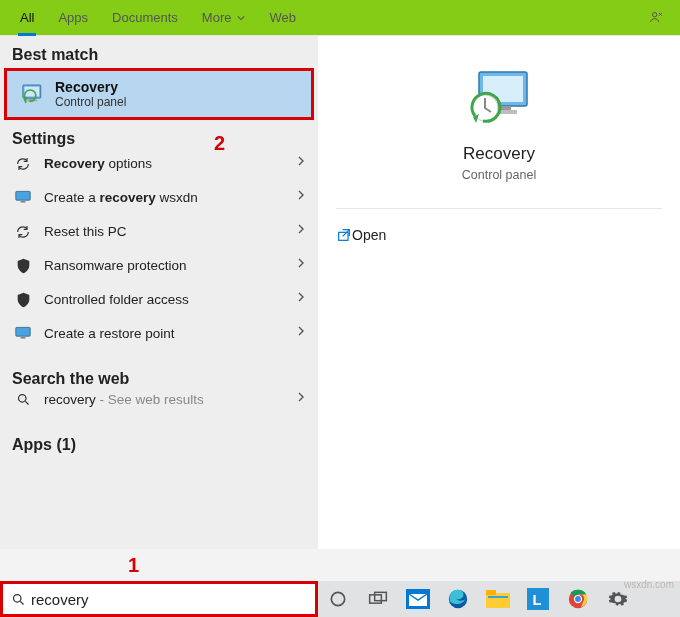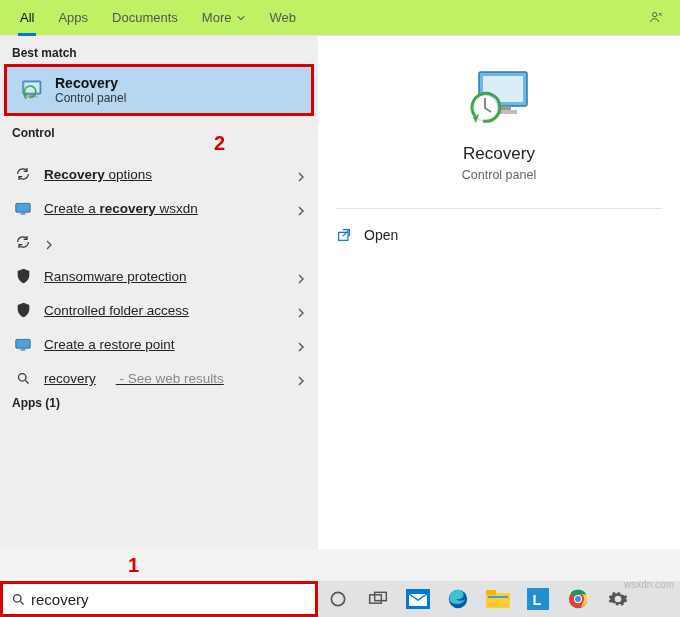--- a/index.html
+++ b/index.html
@@ -1,44 +1,44 @@
 <!DOCTYPE html>
 <html><head>
 <meta charset="utf-8">
 <style>
   * { box-sizing: border-box; margin: 0; padding: 0; font-family: "Segoe UI", Arial, sans-serif; }
   body { width: 680px; height: 617px; background: #f3f3f3; position: relative; overflow: hidden; font-size: 13px; color: #222; }
-  .top-tabs { height: 36px; background: #bef264; display: flex; align-items: center; border-bottom: 1px solid #e5e5e5; padding: 0 8px; }
+  .top-tabs { height: 36px; background: #84cc16; display: flex; align-items: center; border-bottom: 1px solid #e5e5e5; padding: 0 8px; }
   .tab { padding: 0 12px; height: 36px; display: flex; align-items: center; color: #555; font-size: 13px; cursor: default; }
   .tab.active { color: #111; position: relative; }
   .tab.active::after { content: ""; position: absolute; bottom: 0; left: 10px; right: 10px; height: 3px; background: #0078d4; }
   .top-right { margin-left: auto; display: flex; align-items: center; gap: 12px; padding-right: 8px; color: #555; }
   .feedback-icon svg { width: 16px; height: 16px; stroke: #555; fill: none; stroke-width: 1.5; }
   .main { display: flex; height: 513px; }
   .left { width: 318px; background: #eeeeee; overflow: hidden; position: relative; }
   .right { flex: 1; background: #fff; display: flex; flex-direction: column; }
-  .section-label { font-size: 12px; color: #222; font-weight: 600; padding: 10px 12px 4px 12px; }
+  .section-label { font-size: 16px; color: #222; font-weight: 600; padding: 10px 12px 4px 12px; }
   .best-match { border: 3px solid #d80000; margin: 0 4px; }
   .best-row { display: flex; align-items: center; background: #b7d6ef; padding: 8px 10px; }
   .best-row .icon { width: 28px; height: 28px; display: flex; align-items: center; justify-content: center; margin-right: 10px; }
   .best-row .title { font-weight: 600; font-size: 14px; color: #111; }
   .best-row .sub { font-size: 12px; color: #333; }
   .items { padding-top: 4px; }
-  .row { display: flex; align-items: flex-end; height: 34px; padding: 0 12px; cursor: default; position: relative; text-decoration: underline; }
+  .row { display: flex; align-items: flex-start; height: 34px; padding: 0 12px; cursor: default; position: relative; }
   .row .icon { width: 22px; display: flex; align-items: center; justify-content: center; margin-right: 10px; color: #333; }
   .row .label { flex: 1; font-size: 13.5px; color: #222; }
   .row .chev { color: #555; }
   .row .chev svg { width: 10px; height: 10px; }
   
   .preview { display: flex; flex-direction: column; align-items: center; padding-top: 32px; }
   .preview .big-icon { width: 72px; height: 58px; }
   .preview .p-title { font-size: 17px; color: #222; margin-top: 18px; }
   .preview .p-sub { font-size: 12.5px; color: #666; margin-top: 4px; }
   .preview-div { height: 1px; background: #e5e5e5; margin: 26px 18px 0 18px; }
-  .action-row { display: flex; align-items: center; height: 40px; padding: 0 18px; gap: 12px; margin-top: 6px; }
+  .action-row { display: flex; align-items: center; height: 40px; padding: 0 18px; gap: 0; margin-top: 6px; }
   .action-row .a-icon { color: #0078d4; }
   .action-row .a-label { font-size: 14px; color: #222; }
   
   .search-wrap { position: absolute; left: 0; right: 362px; bottom: 0; height: 36px; border: 3px solid #d80000; background: #fff; display: flex; align-items: center; padding: 0 6px; }
   .search-wrap .s-icon { width: 18px; display: flex; align-items: center; justify-content: center; color: #333; margin-right: 4px; }
   .search-wrap input { border: none; outline: none; font-size: 15px; flex: 1; color: #222; }
   
   .annot { position: absolute; color: #d80000; font-weight: 700; font-size: 20px; pointer-events: none; }
   
   .taskbar { position: absolute; left: 318px; right: 0; bottom: 0; height: 36px; background: #e0e2e4; display: flex; align-items: center; padding: 0 6px; gap: 12px; }
@@ -91,21 +91,21 @@
             <path d="M12 18l-4 2 2 4" fill="none" stroke="#3fa64a" stroke-width="2"></path>
           </svg>
         </span>
         <div>
           <div class="title">Recovery</div>
           <div class="sub">Control panel</div>
         </div>
       </div>
     </div>
 
-    <div class="section-label">Control</div>
+    <div class="section-label">Settings</div>
     <div class="items">
 
       <div class="row">
         <span class="icon">
           <svg width="16" height="16" viewBox="0 0 24 24" fill="none" stroke="#333" stroke-width="1.8">
               <path d="M4 12a8 8 0 0 1 14-5M20 12a8 8 0 0 1-14 5"></path>
               <path d="M18 3v5h-5M6 21v-5h5"></path>
             </svg>
         </span>
         <span class="label"><span class="bold">Recovery</span><span> options</span></span>
@@ -131,20 +131,21 @@
           </span>
       </div>
 
       <div class="row">
         <span class="icon">
           <svg width="16" height="16" viewBox="0 0 24 24" fill="none" stroke="#333" stroke-width="1.8">
               <path d="M4 12a8 8 0 0 1 14-5M20 12a8 8 0 0 1-14 5"></path>
               <path d="M18 3v5h-5M6 21v-5h5"></path>
             </svg>
         </span>
+        <span class="label">Reset this PC</span>
         <span class="chev">
             <svg viewBox="0 0 10 10">
               <path d="M3 1l4 4-4 4" fill="none" stroke="#555" stroke-width="1.4"></path>
             </svg>
           </span>
       </div>
 
       <div class="row">
         <span class="icon">
           <svg width="15" height="16" viewBox="0 0 20 22">
@@ -182,28 +183,29 @@
         </span>
         <span class="label">Create a restore point</span>
         <span class="chev">
             <svg viewBox="0 0 10 10">
               <path d="M3 1l4 4-4 4" fill="none" stroke="#555" stroke-width="1.4"></path>
             </svg>
           </span>
       </div>
     </div>
 
+    <div class="section-label">Search the web</div>
     <div class="row">
       <span class="icon">
         <svg width="15" height="15" viewBox="0 0 24 24" fill="none" stroke="#333" stroke-width="2">
             <circle cx="10" cy="10" r="6"></circle>
             <path d="M15 15l5 5"></path>
           </svg>
       </span>
-      <span class="label"><span>recovery</span><span style="color:#888;margin-left:20px;"> - See web results</span></span>
+      <span class="label"><span>recovery</span><span style="color:#888;"> - See web results</span></span>
       <span class="chev">
           <svg viewBox="0 0 10 10">
             <path d="M3 1l4 4-4 4" fill="none" stroke="#555" stroke-width="1.4"></path>
           </svg>
         </span>
     </div>
 
     <div class="section-label">Apps (1)</div>
   </div>
 

